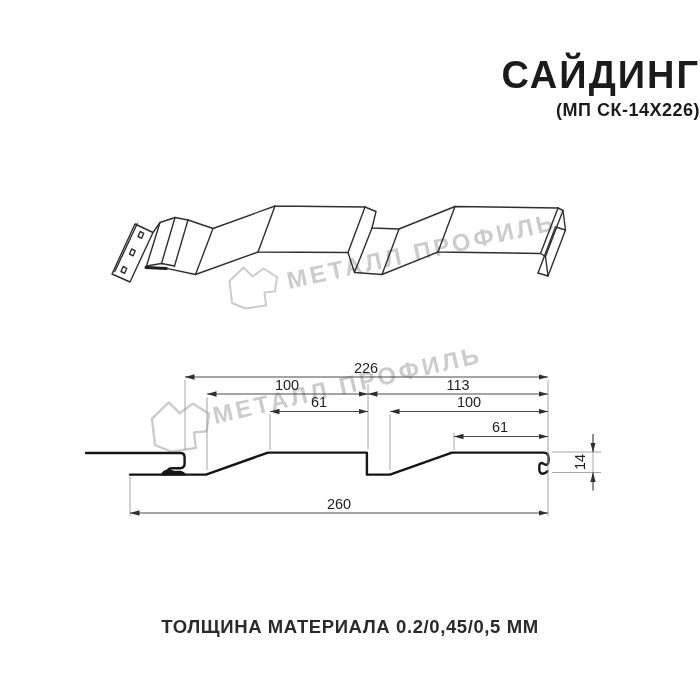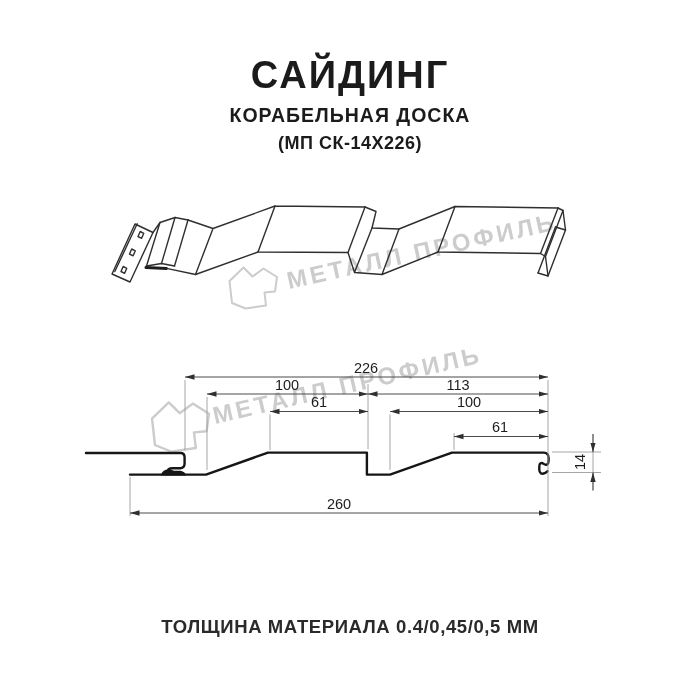--- a/index.html
+++ b/index.html
@@ -1,18 +1,18 @@
 <!DOCTYPE html>
 <html><head>
 <meta charset="utf-8">
 <style>
   html,body{margin:0;padding:0;background:#ffffff;}
   .page{position:relative;width:700px;height:700px;background:#ffffff;overflow:hidden;
         font-family:"Liberation Sans",sans-serif;}
-  .hdr{position:absolute;top:56px;left:0;width:100%;text-align:center;color:#1b1b1b;}
+  .hdr{position:absolute;top:56px;left:0;width:100%;text-align:right;color:#1b1b1b;}
   .hdr .main{font-size:38px;font-weight:bold;letter-spacing:2px;line-height:1;margin:0;}
   .hdr .sub{font-size:19.5px;font-weight:bold;letter-spacing:1px;margin-top:10px;}
   .hdr .code{font-size:18px;font-weight:bold;letter-spacing:.5px;margin-top:6px;}
   .ftr{position:absolute;top:616px;left:0;width:100%;text-align:center;
        font-size:18.5px;font-weight:bold;letter-spacing:.6px;color:#2a2a2a;}
   svg.draw{position:absolute;left:0;top:0;}
   .iso{stroke:#2f2f2f;stroke-width:1.4;fill:none;stroke-linejoin:round;stroke-linecap:round;}
   .iso-thick{stroke:#1d1d1d;stroke-width:3;fill:none;stroke-linecap:round;}
   .prof{stroke:#161616;stroke-width:2.4;fill:none;stroke-linejoin:round;stroke-linecap:round;}
   .blob{fill:#161616;stroke:none;}
@@ -22,21 +22,20 @@
   .wmtxt{font-family:"Liberation Sans",sans-serif;font-weight:bold;font-size:24px;letter-spacing:3.2px;}
   .wmlogo{fill:none;stroke-width:2;stroke-linejoin:round;}
 </style>
 </head>
 <body>
 
 <div class="page">
 
   <div class="hdr">
     <div class="main">САЙДИНГ</div>
-    <div class="sub">КОРАБЕЛЬНАЯ ДОСКА</div>
     <div class="code">(МП СК-14Х226)</div>
   </div>
 
   <svg class="draw" width="700" height="700" viewBox="0 0 700 700">
     <defs>
       <marker id="arr" orient="auto-start-reverse" markerUnits="userSpaceOnUse" markerWidth="10" markerHeight="8" refX="9.5" refY="3">
         <path d="M0,0.3 L9.5,3 L0,5.7 Z" fill="#2f2f2f"></path>
       </marker>
       <path id="logoShape" d="M232,303 L229.5,281 L243.5,267.5 L252.5,276.5 L263.5,268.5 L277,277 L275,291.5 L264.5,292.5 L266,305.5 L245.5,308.5 Z"></path>
     </defs>
@@ -109,14 +108,14 @@
         <text class="dimtxt" x="458" y="389.5">113</text>
         <text class="dimtxt" x="319" y="407">61</text>
         <text class="dimtxt" x="469" y="407">100</text>
         <text class="dimtxt" x="500" y="432">61</text>
         <text class="dimtxt" x="339" y="508.5">260</text>
         <text class="dimtxt" transform="translate(584.5,462) rotate(-90)">14</text>
       </g>
     </g>
   </svg>
 
-  <div class="ftr">ТОЛЩИНА МАТЕРИАЛА 0.4/0,45/0,5 ММ</div>
+  <div class="ftr">ТОЛЩИНА МАТЕРИАЛА 0.2/0,45/0,5 ММ</div>
 </div>
 
 </body></html>

